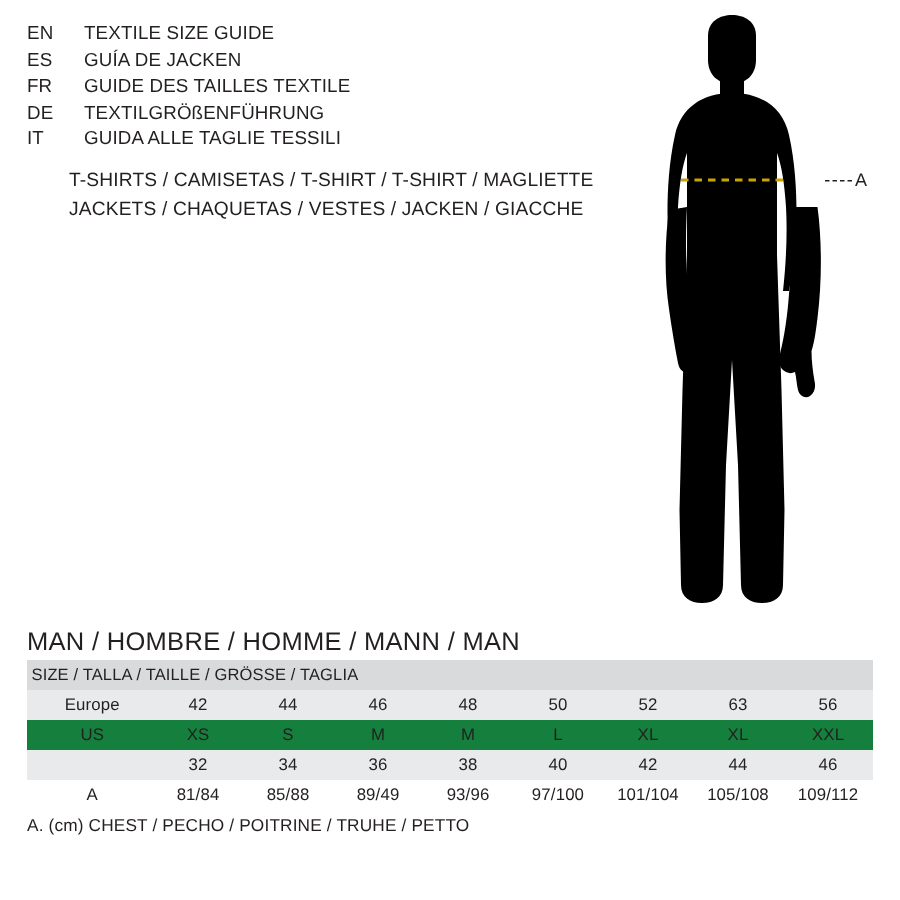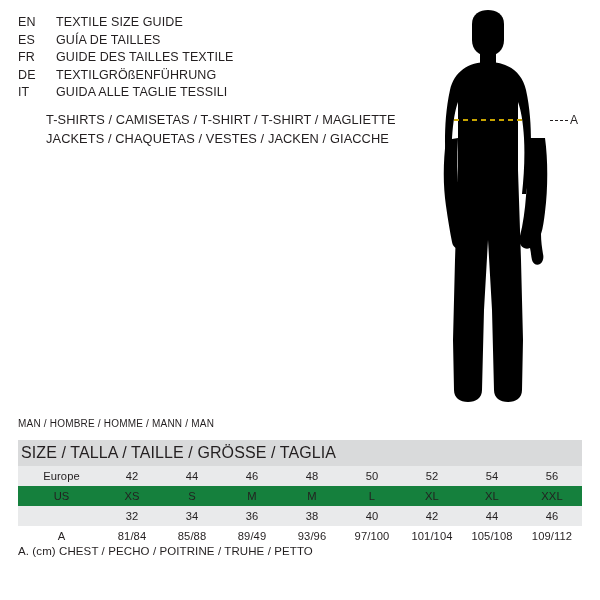--- a/index.html
+++ b/index.html
@@ -81,21 +81,21 @@
     top: 110px;
     width: 18px;
     border-top: 1px dashed #231f20;
   }
 
   
   .man-title {
     position: absolute;
     left: 18px;
     top: 418px;
-    font-size: 10px;
+    font-size: 17px;
     letter-spacing: 0.2px;
     text-align: right;
   }
 
   table.size-table {
     position: absolute;
     left: 18px;
     top: 440px;
     width: 564px;
     border-collapse: collapse;
@@ -108,21 +108,21 @@
     color: #231f20;
     font-size: 11.2px;
     letter-spacing: 0.1px;
   }
   table.size-table td.rowhead {
     text-align: center;
     padding-left: 3px;
   }
   tr.head-row td {
     background: #d9dadb;
-    font-size: 16px;
+    font-size: 11px;
     padding-top: 4px;
     padding-bottom: 4px;
   }
   tr.shade td {
     background: #e9eaeb;
   }
   tr.plain td {
     background: #15803d;
   }
   tr.shade2 td {
@@ -146,21 +146,21 @@
 
 <div class="page">
 
   <div class="lang-block">
     <div class="lang-row">
       <span class="lang-code">EN</span>
       <span class="lang-text">TEXTILE SIZE GUIDE</span>
     </div>
     <div class="lang-row">
       <span class="lang-code">ES</span>
-      <span class="lang-text">GUÍA DE TAILLES</span>
+      <span class="lang-text">GUÍA DE JACKEN</span>
     </div>
     <div class="lang-row">
       <span class="lang-code">FR</span>
       <span class="lang-text">GUIDE DES TAILLES TEXTILE</span>
     </div>
     <div class="lang-row">
       <span class="lang-code">DE</span>
       <span class="lang-text">TEXTILGRÖßENFÜHRUNG</span>
     </div>
     <div class="lang-row">
@@ -245,21 +245,21 @@
         <td class="rowhead" colspan="9" style="text-align:left;">SIZE / TALLA / TAILLE / GRÖSSE / TAGLIA</td>
       </tr>
       <tr class="shade">
         <td class="rowhead">Europe</td>
         <td>42</td>
         <td>44</td>
         <td>46</td>
         <td>48</td>
         <td>50</td>
         <td>52</td>
-        <td>54</td>
+        <td>63</td>
         <td>56</td>
       </tr>
       <tr class="plain">
         <td class="rowhead">US</td>
         <td>XS</td>
         <td>S</td>
         <td>M</td>
         <td>M</td>
         <td>L</td>
         <td>XL</td>

